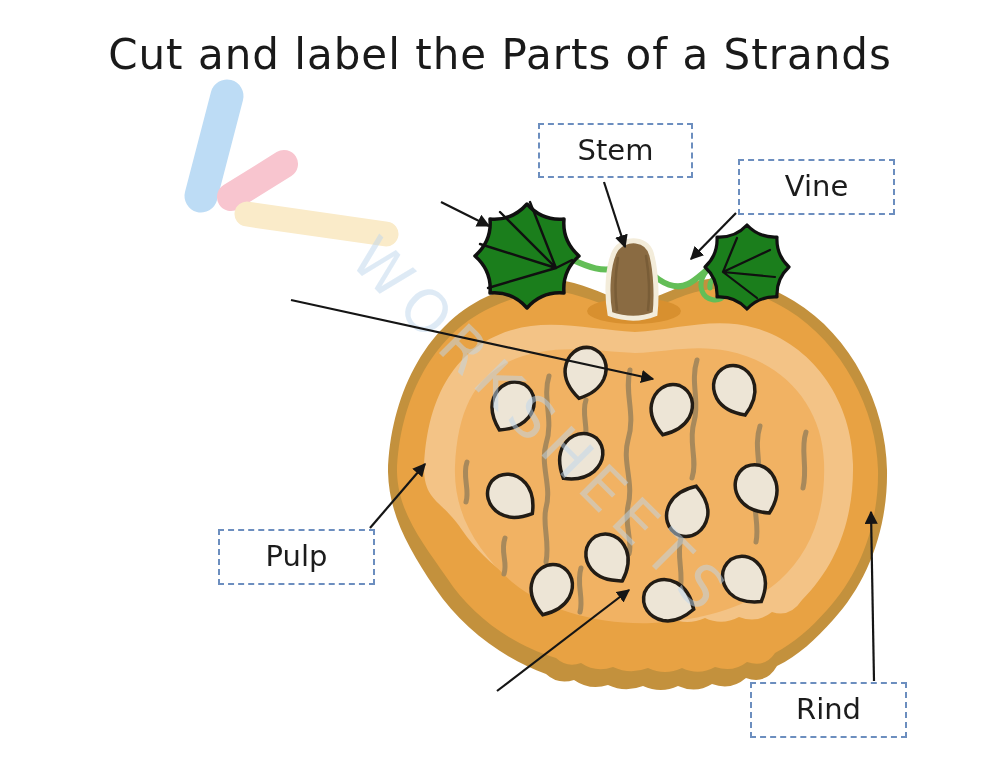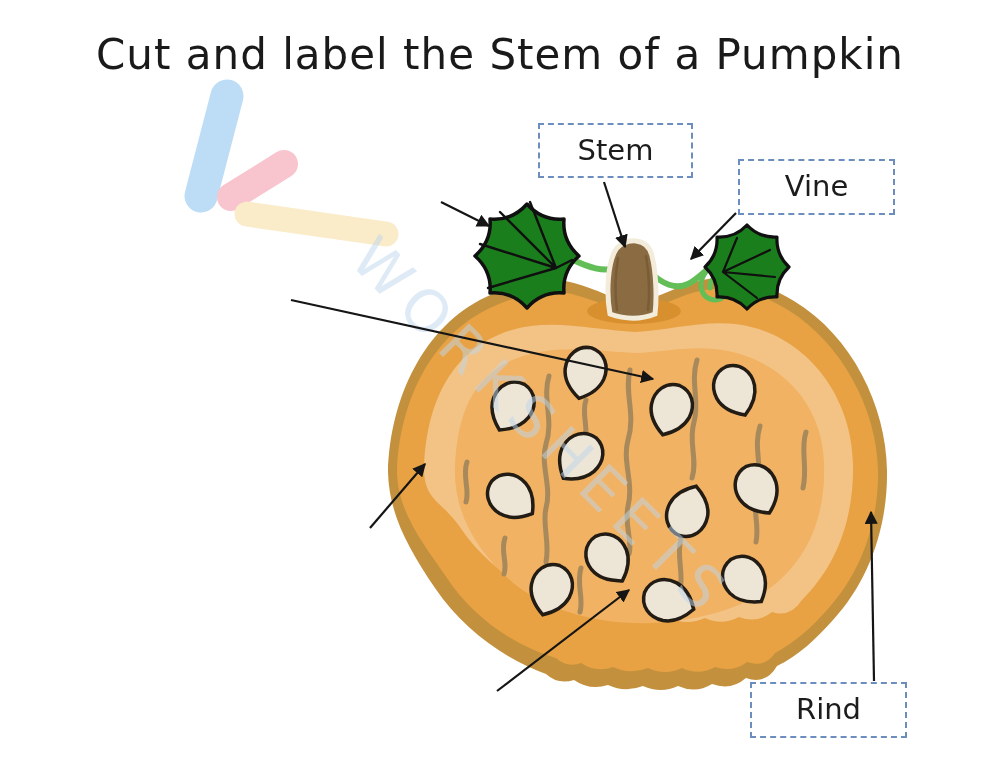--- a/index.html
+++ b/index.html
@@ -34,21 +34,21 @@
   .box-seeds{left:228px;top:244px;width:157px;height:56px;}
   .box-pulp{left:218px;top:529px;width:157px;height:56px;}
   .box-fibrous{left:337px;top:688px;width:156px;height:56px;}
   .box-rind{left:750px;top:682px;width:157px;height:56px;justify-content:center;}
 </style>
 </head>
 <body>
 
 <div class="page">
 
-  <h1 class="title">Cut and label the Stem of a Pumpkin</h1>
+  <h1 class="title">Cut and label the Parts of a Strands</h1>
 
   <svg class="diagram-svg" viewBox="0 0 1000 772">
     <defs>
       <marker id="ah" viewBox="0 0 10 10" refX="9" refY="5" markerWidth="6" markerHeight="6" orient="auto-start-reverse">
         <path d="M0,0 L10,5 L0,10 Z" style="fill:var(--arrow)"></path>
       </marker>
     </defs>
 
     <g>
       <line x1="227" y1="96" x2="201" y2="196" stroke-width="33" stroke-linecap="round" style="stroke:var(--logo-blue)"></line>
@@ -154,17 +154,20 @@
       <line x1="874" y1="681" x2="871" y2="512" marker-end="url(#ah)"></line>
     </g>
   </svg>
 
   <div class="label-box box-vine">
     <span>Vine</span>
   </div>
   <div class="label-box box-stem">
     <span>Stem</span>
   </div>
+  <div class="label-box box-pulp">
+    <span>Pulp</span>
+  </div>
   <div class="label-box box-rind">
     <span>Rind</span>
   </div>
 
 </div>
 
 </body></html>

